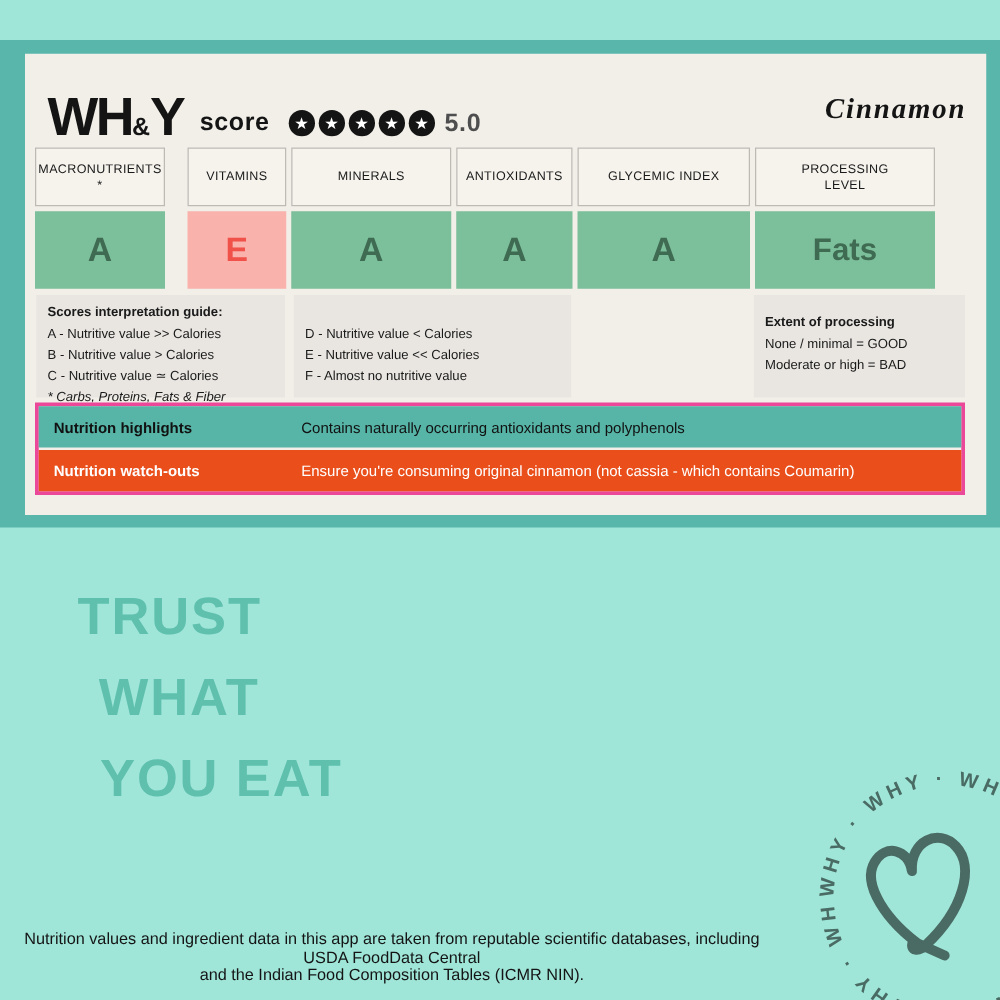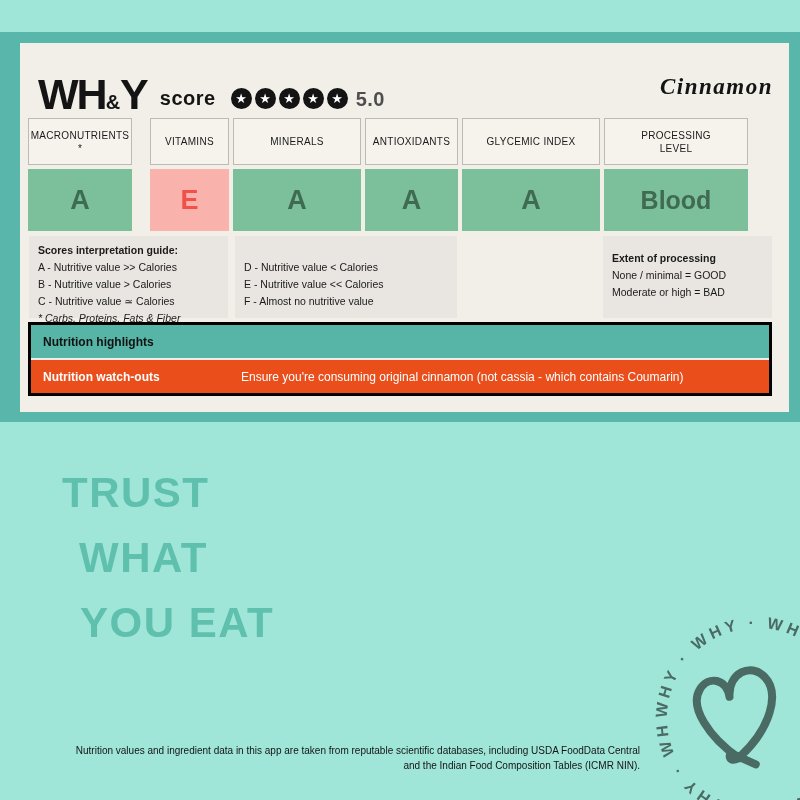--- a/index.html
+++ b/index.html
@@ -49,36 +49,36 @@
     background:#E9E6E2; font-size:10.5px; line-height:17px; color:#1a1a1a; padding:6px 6px 0 9px; }
   .b1 { left:9px;   width:199px; }
   .b2 { left:215px; width:222px; padding-top:23px; }
   .b3 { left:443px; width:137px; padding-top:14px; }
   .b4 { left:583px; width:169px; padding-top:14px; }
   .guide-title { font-weight:700; }
   .footnote { font-style:italic; }
 
   
   .nh-block { position:absolute; left:8px; top:279px; width:744px;
-    border:3px solid #000000; background:#F2EFE9; box-sizing:border-box; }
+    border:3px solid #ec4899; background:#F2EFE9; box-sizing:border-box; }
   .nh-row { height:33px; display:flex; align-items:center; position:relative; font-size:12px; }
   .nh-row.hl { background:#56B5A7; color:#111; margin-bottom:2px; }
   .nh-row.wo { background:#E94E1B; color:#fff; }
   .nh-label { font-weight:700; padding-left:12px; }
   .nh-text { position:absolute; left:210px; right:8px; }
 
   
   .tag-line { position:absolute; font-size:42px; font-weight:800; letter-spacing:1.5px; color:#5FC0AE; line-height:1; }
   .tag1 { left:62px; top:472px; }
   .tag2 { left:79px; top:537px; }
   .tag3 { left:80px; top:602px; }
 
   
-  .disclaimer { position:absolute; left:15px; top:744px; width:625px;
-    text-align:right; font-size:10px; line-height:14.5px; color:#141414; }
+  .disclaimer { position:absolute; left:1px; top:744px; width:625px;
+    text-align:center; font-size:13px; line-height:14.5px; color:#141414; }
 
   
   .badge { position:absolute; left:645px; top:608px; width:225px; height:225px; }
   .ring-text { font-family:"Liberation Sans", sans-serif; font-size:16px; font-weight:600;
     letter-spacing:4px; fill:#4A6B64; }
 </style>
 </head>
 <body>
 
 <div class="teal-band"></div>
@@ -117,21 +117,21 @@
   </div>
   <div class="hcell c6">
     <span style="width:90px;">PROCESSING LEVEL</span>
   </div>
 
   <div class="gcell good c1">A</div>
   <div class="gcell bad  c2">E</div>
   <div class="gcell good c3">A</div>
   <div class="gcell good c4">A</div>
   <div class="gcell good c5">A</div>
-  <div class="gcell good word c6">Blood</div>
+  <div class="gcell good word c6">Fats</div>
 
   <div class="guide-box b1">
     <div class="guide-title">Scores interpretation guide:</div>
     <div>A - Nutritive value &gt;&gt; Calories</div>
     <div>B - Nutritive value &gt; Calories</div>
     <div>C - Nutritive value ≃ Calories</div>
     <div class="footnote">* Carbs, Proteins, Fats &amp; Fiber</div>
   </div>
   <div class="guide-box b2">
     <div>D - Nutritive value &lt; Calories</div>
@@ -140,20 +140,21 @@
   </div>
   <div class="guide-box b4">
     <div class="guide-title">Extent of processing</div>
     <div>None / minimal = GOOD</div>
     <div>Moderate or high = BAD</div>
   </div>
 
   <div class="nh-block">
     <div class="nh-row hl">
       <div class="nh-label">Nutrition highlights</div>
+      <div class="nh-text">Contains naturally occurring antioxidants and polyphenols</div>
     </div>
     <div class="nh-row wo">
       <div class="nh-label">Nutrition watch-outs</div>
       <div class="nh-text">Ensure you're consuming original cinnamon (not cassia - which contains Coumarin)</div>
     </div>
   </div>
 
 </div>
 
 <div class="tag-line tag1">TRUST</div>

